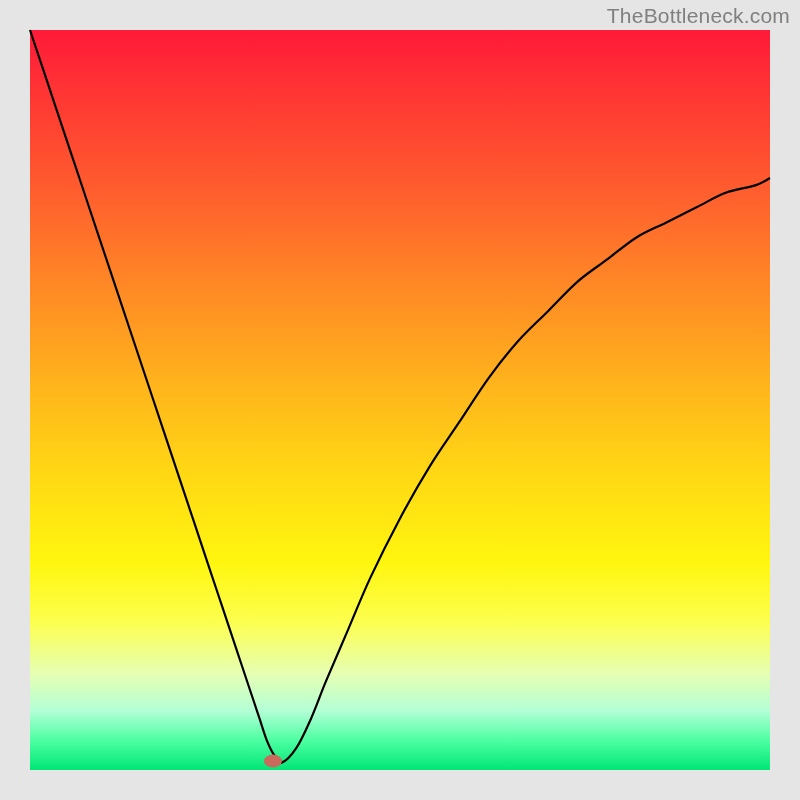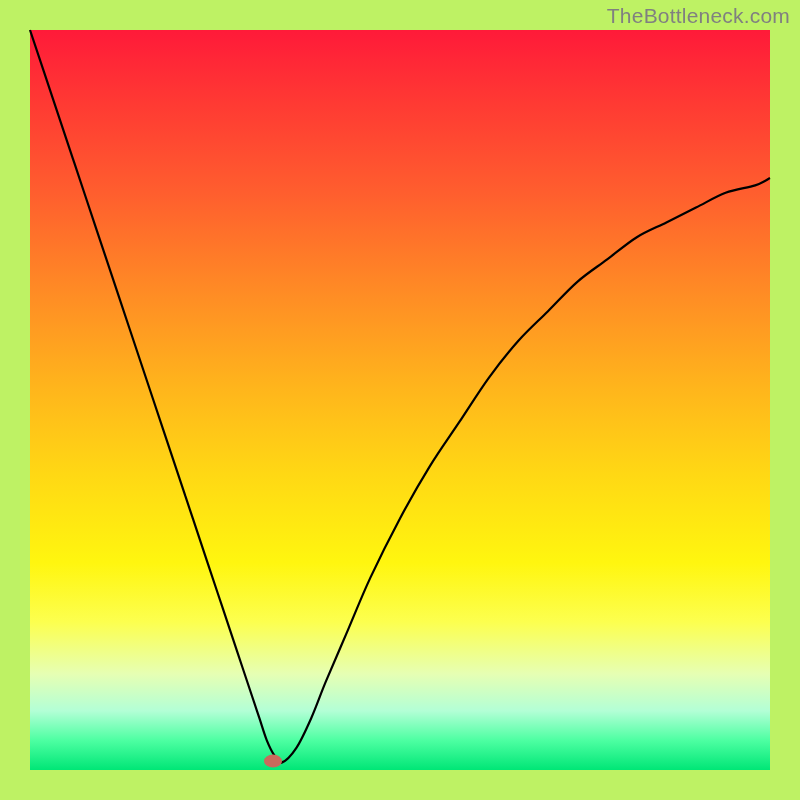--- a/index.html
+++ b/index.html
@@ -8,21 +8,21 @@
     width: 800px;
     height: 800px;
     overflow: hidden;
     background: #000;
     font-family: Arial, Helvetica, sans-serif;
   }
   .frame {
     position: relative;
     width: 800px;
     height: 800px;
-    background: #bef264;
+    background: #e5e5e5;
   }
   .plot-area {
     position: absolute;
     left: 30px;
     top: 30px;
     width: 740px;
     height: 740px;
     
     background: linear-gradient(to bottom,
       #ff1a39 0%,

